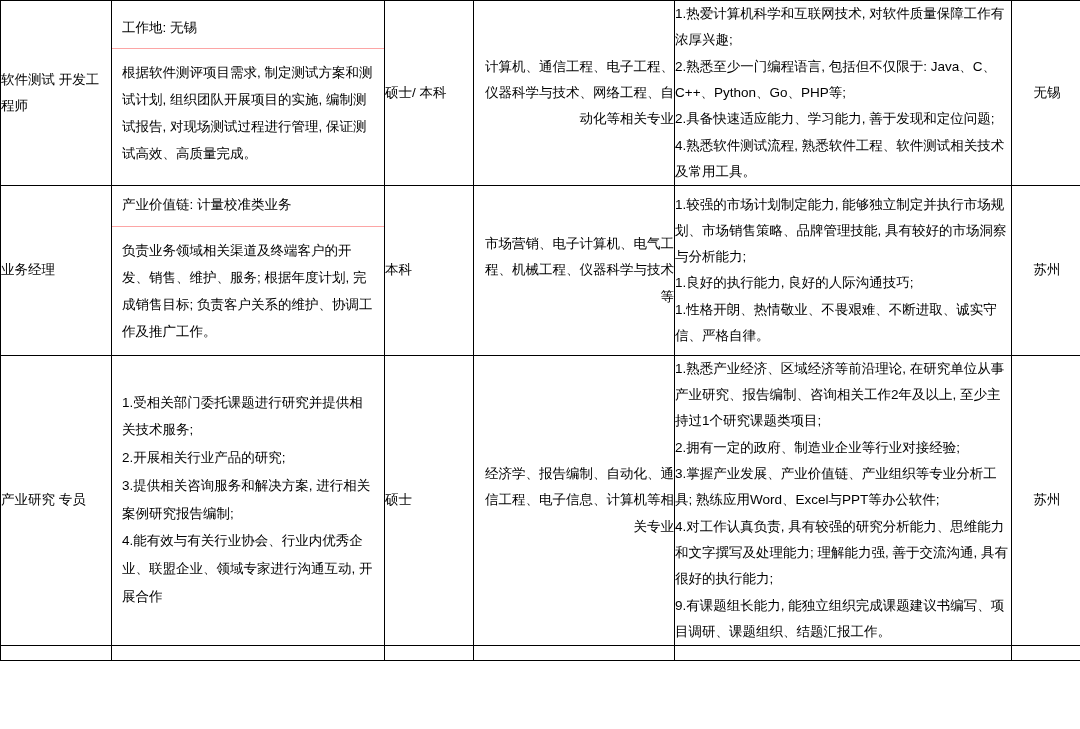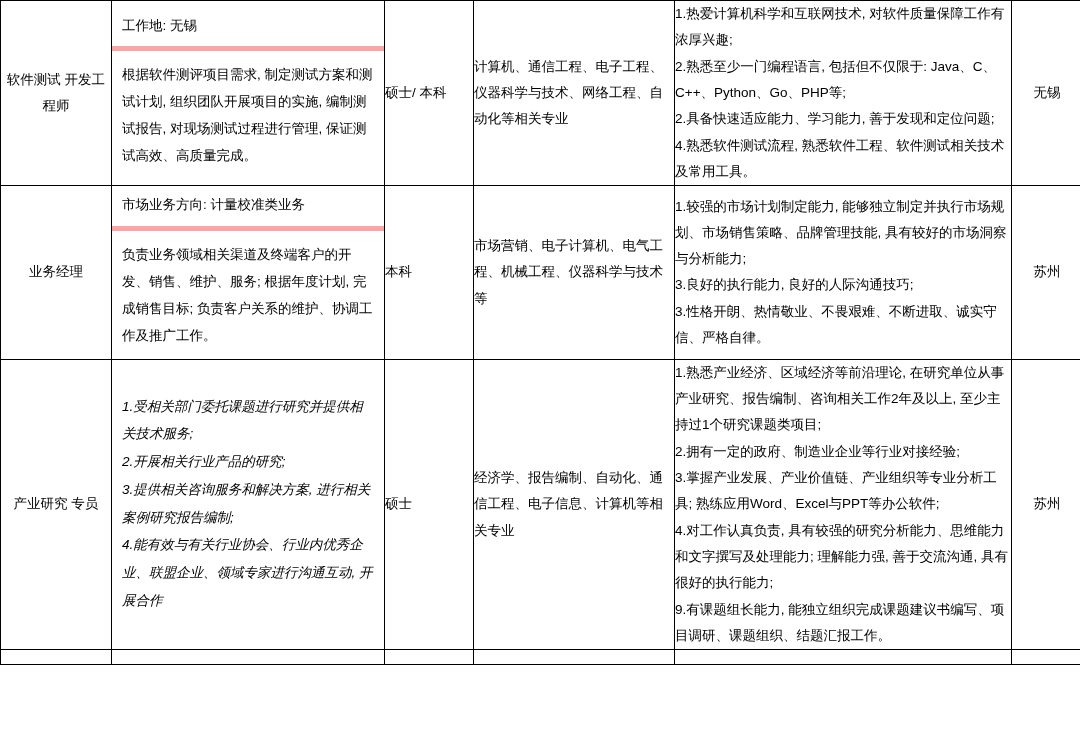--- a/index.html
+++ b/index.html
@@ -22,55 +22,55 @@
   }
   table.job-table td {
     border: 1px solid #000000;
     vertical-align: middle;
     padding: 0;
     font-size: 13.5px;
     line-height: 1.95;
   }
   td.col-title {
     width: 110px;
-    text-align: center;
     padding: 4px 6px;
   }
   td.col-desc {
     width: 272px;
     padding: 0;
     vertical-align: top;
   }
   td.col-edu {
     width: 88px;
     text-align: left;
     padding: 4px 4px;
   }
   td.col-major {
     width: 200px;
     padding: 8px 10px;
     vertical-align: middle;
+    text-align: right;
   }
   td.col-req {
     width: 336px;
     padding: 8px 10px 10px 10px;
     vertical-align: top;
   }
   td.col-loc {
     width: 70px;
     text-align: center;
     padding: 4px 4px;
   }
   .desc-inner {
     display: block;
   }
   .desc-head {
     display: block;
     padding: 8px 10px 10px 10px;
-    border-bottom: 5px solid #fca5a5;
+    border-bottom: 1px solid #fca5a5;
     line-height: 1.6;
   }
   .desc-body {
     display: block;
     padding: 10px 10px 10px 10px;
     line-height: 2.0;
   }
   .desc-body-plain {
     display: block;
     padding: 10px 10px 12px 10px;
@@ -110,38 +110,38 @@
         <span class="req-line">2.具备快速适应能力、学习能力, 善于发现和定位问题;</span>
         <span class="req-line">4.熟悉软件测试流程, 熟悉软件工程、软件测试相关技术及常用工具。</span>
       </td>
       <td class="col-loc">无锡</td>
     </tr>
 
     <tr>
       <td class="col-title">业务经理</td>
       <td class="col-desc">
         <span class="desc-inner">
-          <span class="desc-head">市场业务方向: 计量校准类业务</span>
+          <span class="desc-head">产业价值链: 计量校准类业务</span>
           <span class="desc-body">负责业务领域相关渠道及终端客户的开发、销售、维护、服务; 根据年度计划, 完成销售目标; 负责客户关系的维护、协调工作及推广工作。</span>
         </span>
       </td>
       <td class="col-edu">本科</td>
       <td class="col-major">市场营销、电子计算机、电气工程、机械工程、仪器科学与技术等</td>
       <td class="col-req">
         <span class="req-line">1.较强的市场计划制定能力, 能够独立制定并执行市场规划、市场销售策略、品牌管理技能, 具有较好的市场洞察与分析能力;</span>
-        <span class="req-line">3.良好的执行能力, 良好的人际沟通技巧;</span>
-        <span class="req-line">3.性格开朗、热情敬业、不畏艰难、不断进取、诚实守信、严格自律。</span>
+        <span class="req-line">1.良好的执行能力, 良好的人际沟通技巧;</span>
+        <span class="req-line">1.性格开朗、热情敬业、不畏艰难、不断进取、诚实守信、严格自律。</span>
       </td>
       <td class="col-loc">苏州</td>
     </tr>
 
     <tr>
       <td class="col-title">产业研究 专员</td>
       <td class="col-desc">
-        <span class="desc-body-plain" style="white-space: pre-line; font-style: italic;">1.受相关部门委托课题进行研究并提供相关技术服务;
+        <span class="desc-body-plain" style="white-space: pre-line;">1.受相关部门委托课题进行研究并提供相关技术服务;
 2.开展相关行业产品的研究;
 3.提供相关咨询服务和解决方案, 进行相关案例研究报告编制;
 4.能有效与有关行业协会、行业内优秀企业、联盟企业、领域专家进行沟通互动, 开展合作</span>
       </td>
       <td class="col-edu">硕士</td>
       <td class="col-major">经济学、报告编制、自动化、通信工程、电子信息、计算机等相关专业</td>
       <td class="col-req">
         <span class="req-line">1.熟悉产业经济、区域经济等前沿理论, 在研究单位从事产业研究、报告编制、咨询相关工作2年及以上, 至少主持过1个研究课题类项目;</span>
         <span class="req-line">2.拥有一定的政府、制造业企业等行业对接经验;</span>
         <span class="req-line">3.掌握产业发展、产业价值链、产业组织等专业分析工具; 熟练应用Word、Excel与PPT等办公软件;</span>

